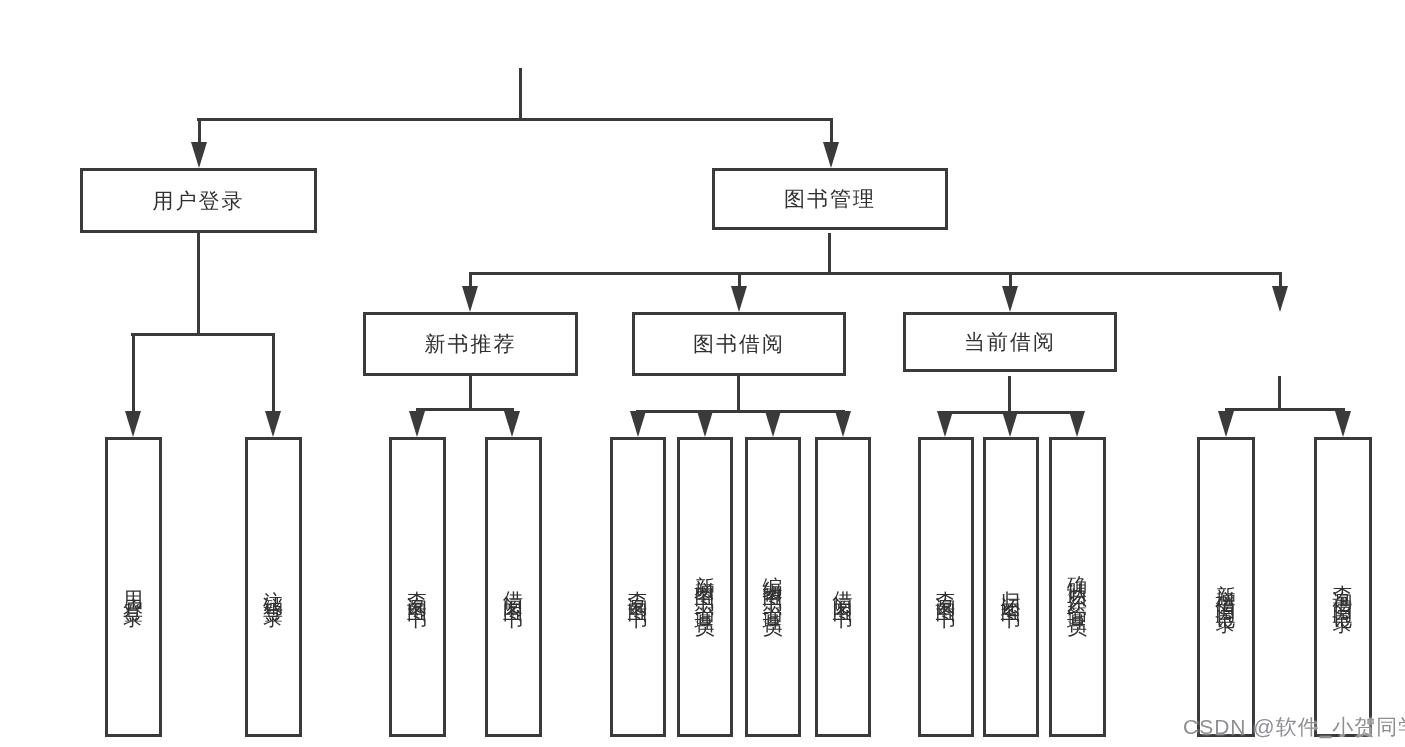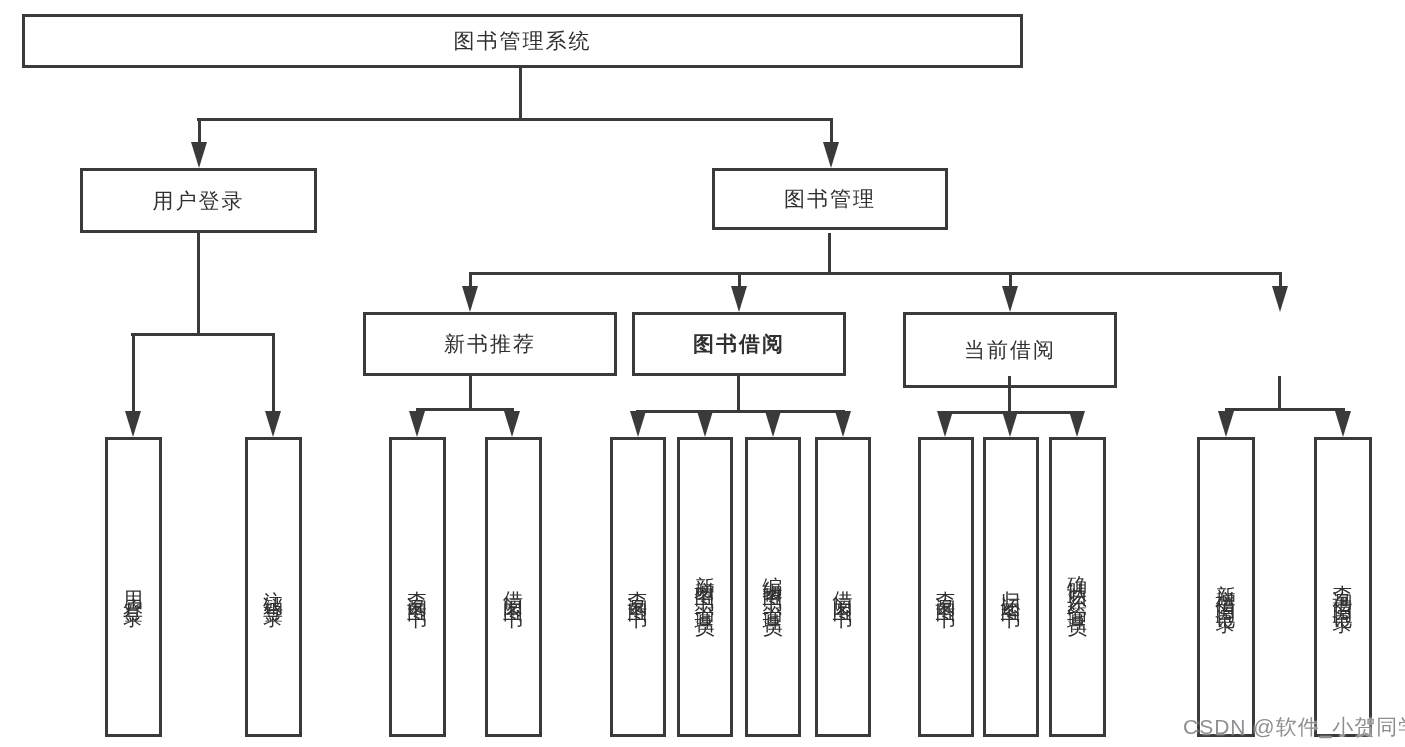--- a/index.html
+++ b/index.html
@@ -48,21 +48,20 @@
     letter-spacing:1px;
     text-shadow:0 0 3px #ffffff,0 0 2px #ffffff;
     white-space:nowrap;
   }
 </style>
 </head>
 <body>
 
 <div class="canvas">
 
-  <div class="node" style="left:22px;top:14px;width:1001px;height:54px;">图书管理系统</div>
 
   <div class="vline" style="left:519px;top:68px;height:53px;"></div>
   <div class="hline" style="left:197px;top:118px;width:636px;"></div>
   <div class="arrow" style="left:191px;top:118px;height:50px;">
       <div class="shaft"></div>
       <div class="head"></div>
     </div>
   <div class="arrow" style="left:823px;top:118px;height:50px;">
       <div class="shaft"></div>
       <div class="head"></div>
@@ -94,23 +93,23 @@
     </div>
   <div class="arrow" style="left:1002px;top:272px;height:40px;">
       <div class="shaft"></div>
       <div class="head"></div>
     </div>
   <div class="arrow" style="left:1272px;top:272px;height:40px;">
       <div class="shaft"></div>
       <div class="head"></div>
     </div>
 
-  <div class="node" style="left:363px;top:312px;width:254px;height:64px;text-align:center;">新书推荐</div>
-  <div class="node" style="left:632px;top:312px;width:214px;height:64px;font-weight:bold;">图书借阅</div>
-  <div class="node" style="left:903px;top:312px;width:214px;height:76px;">当前借阅</div>
+  <div class="node" style="left:363px;top:312px;width:215px;height:64px;text-align:center;">新书推荐</div>
+  <div class="node" style="left:632px;top:312px;width:214px;height:64px;">图书借阅</div>
+  <div class="node" style="left:903px;top:312px;width:214px;height:60px;">当前借阅</div>
 
   <div class="vline" style="left:469px;top:376px;height:35px;"></div>
   <div class="hline" style="left:416px;top:408px;width:98px;"></div>
   <div class="arrow" style="left:409px;top:408px;height:29px;">
       <div class="shaft"></div>
       <div class="head"></div>
     </div>
   <div class="arrow" style="left:504px;top:408px;height:29px;">
       <div class="shaft"></div>
       <div class="head"></div>

